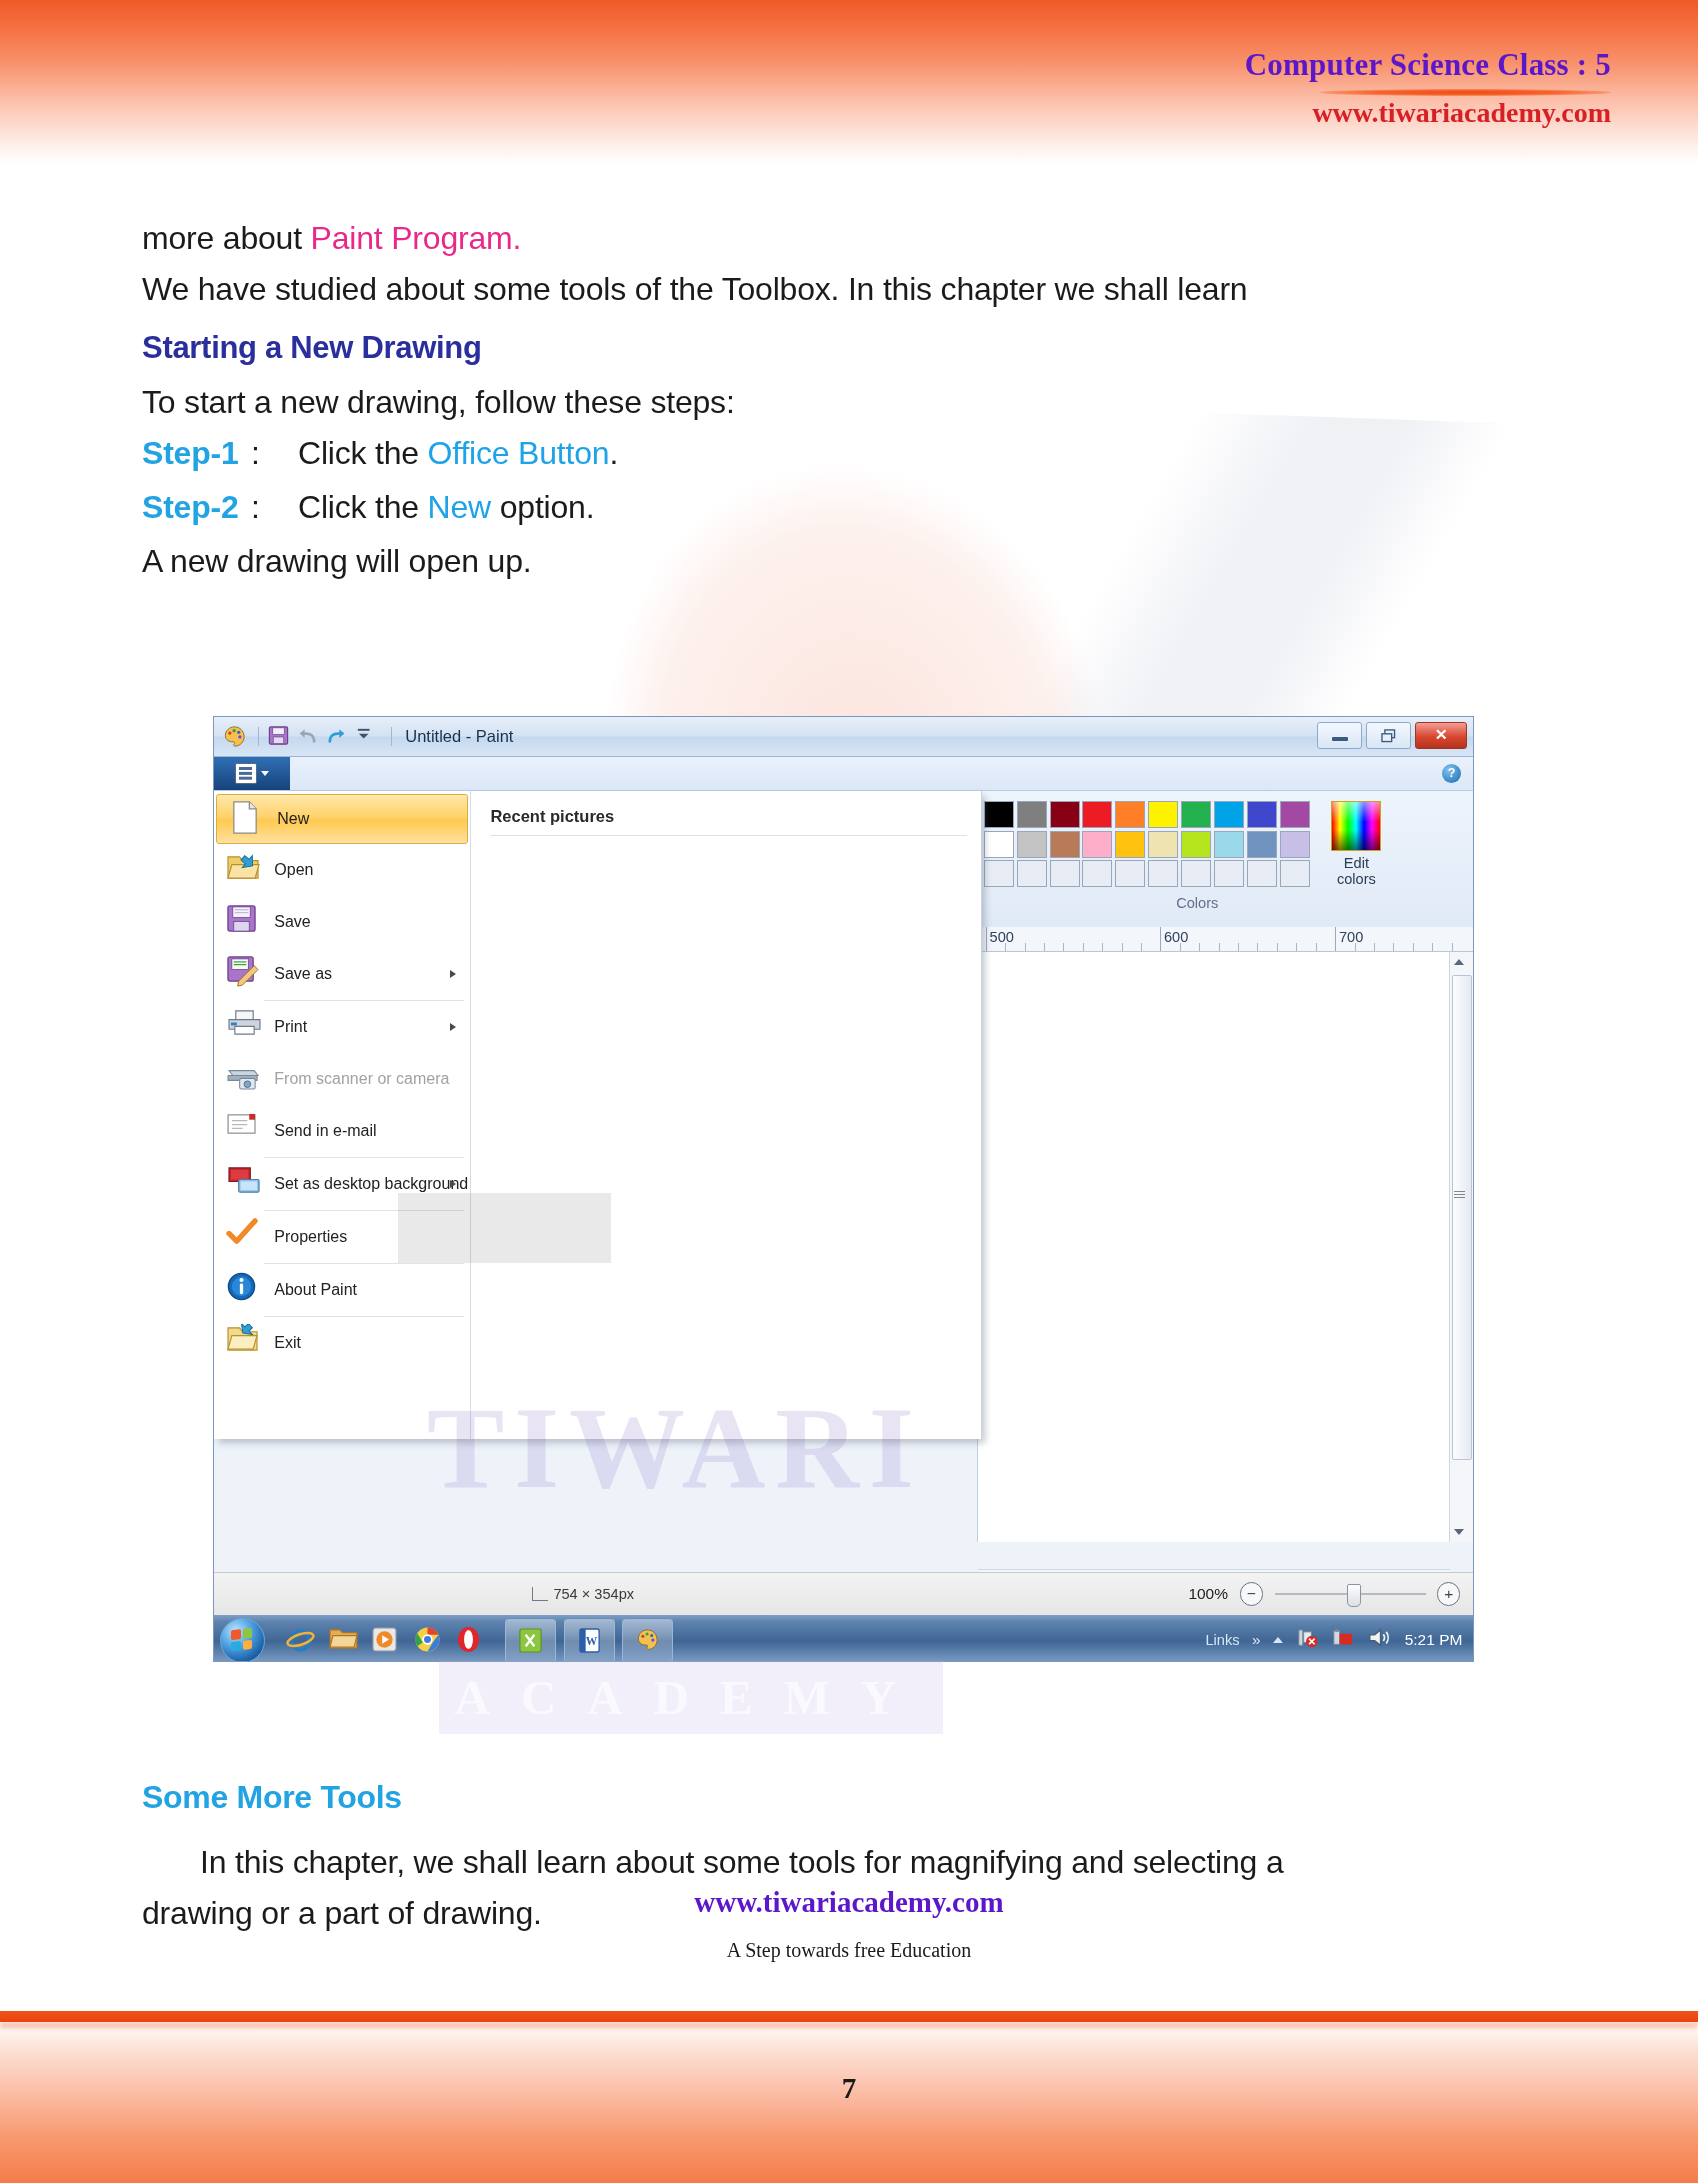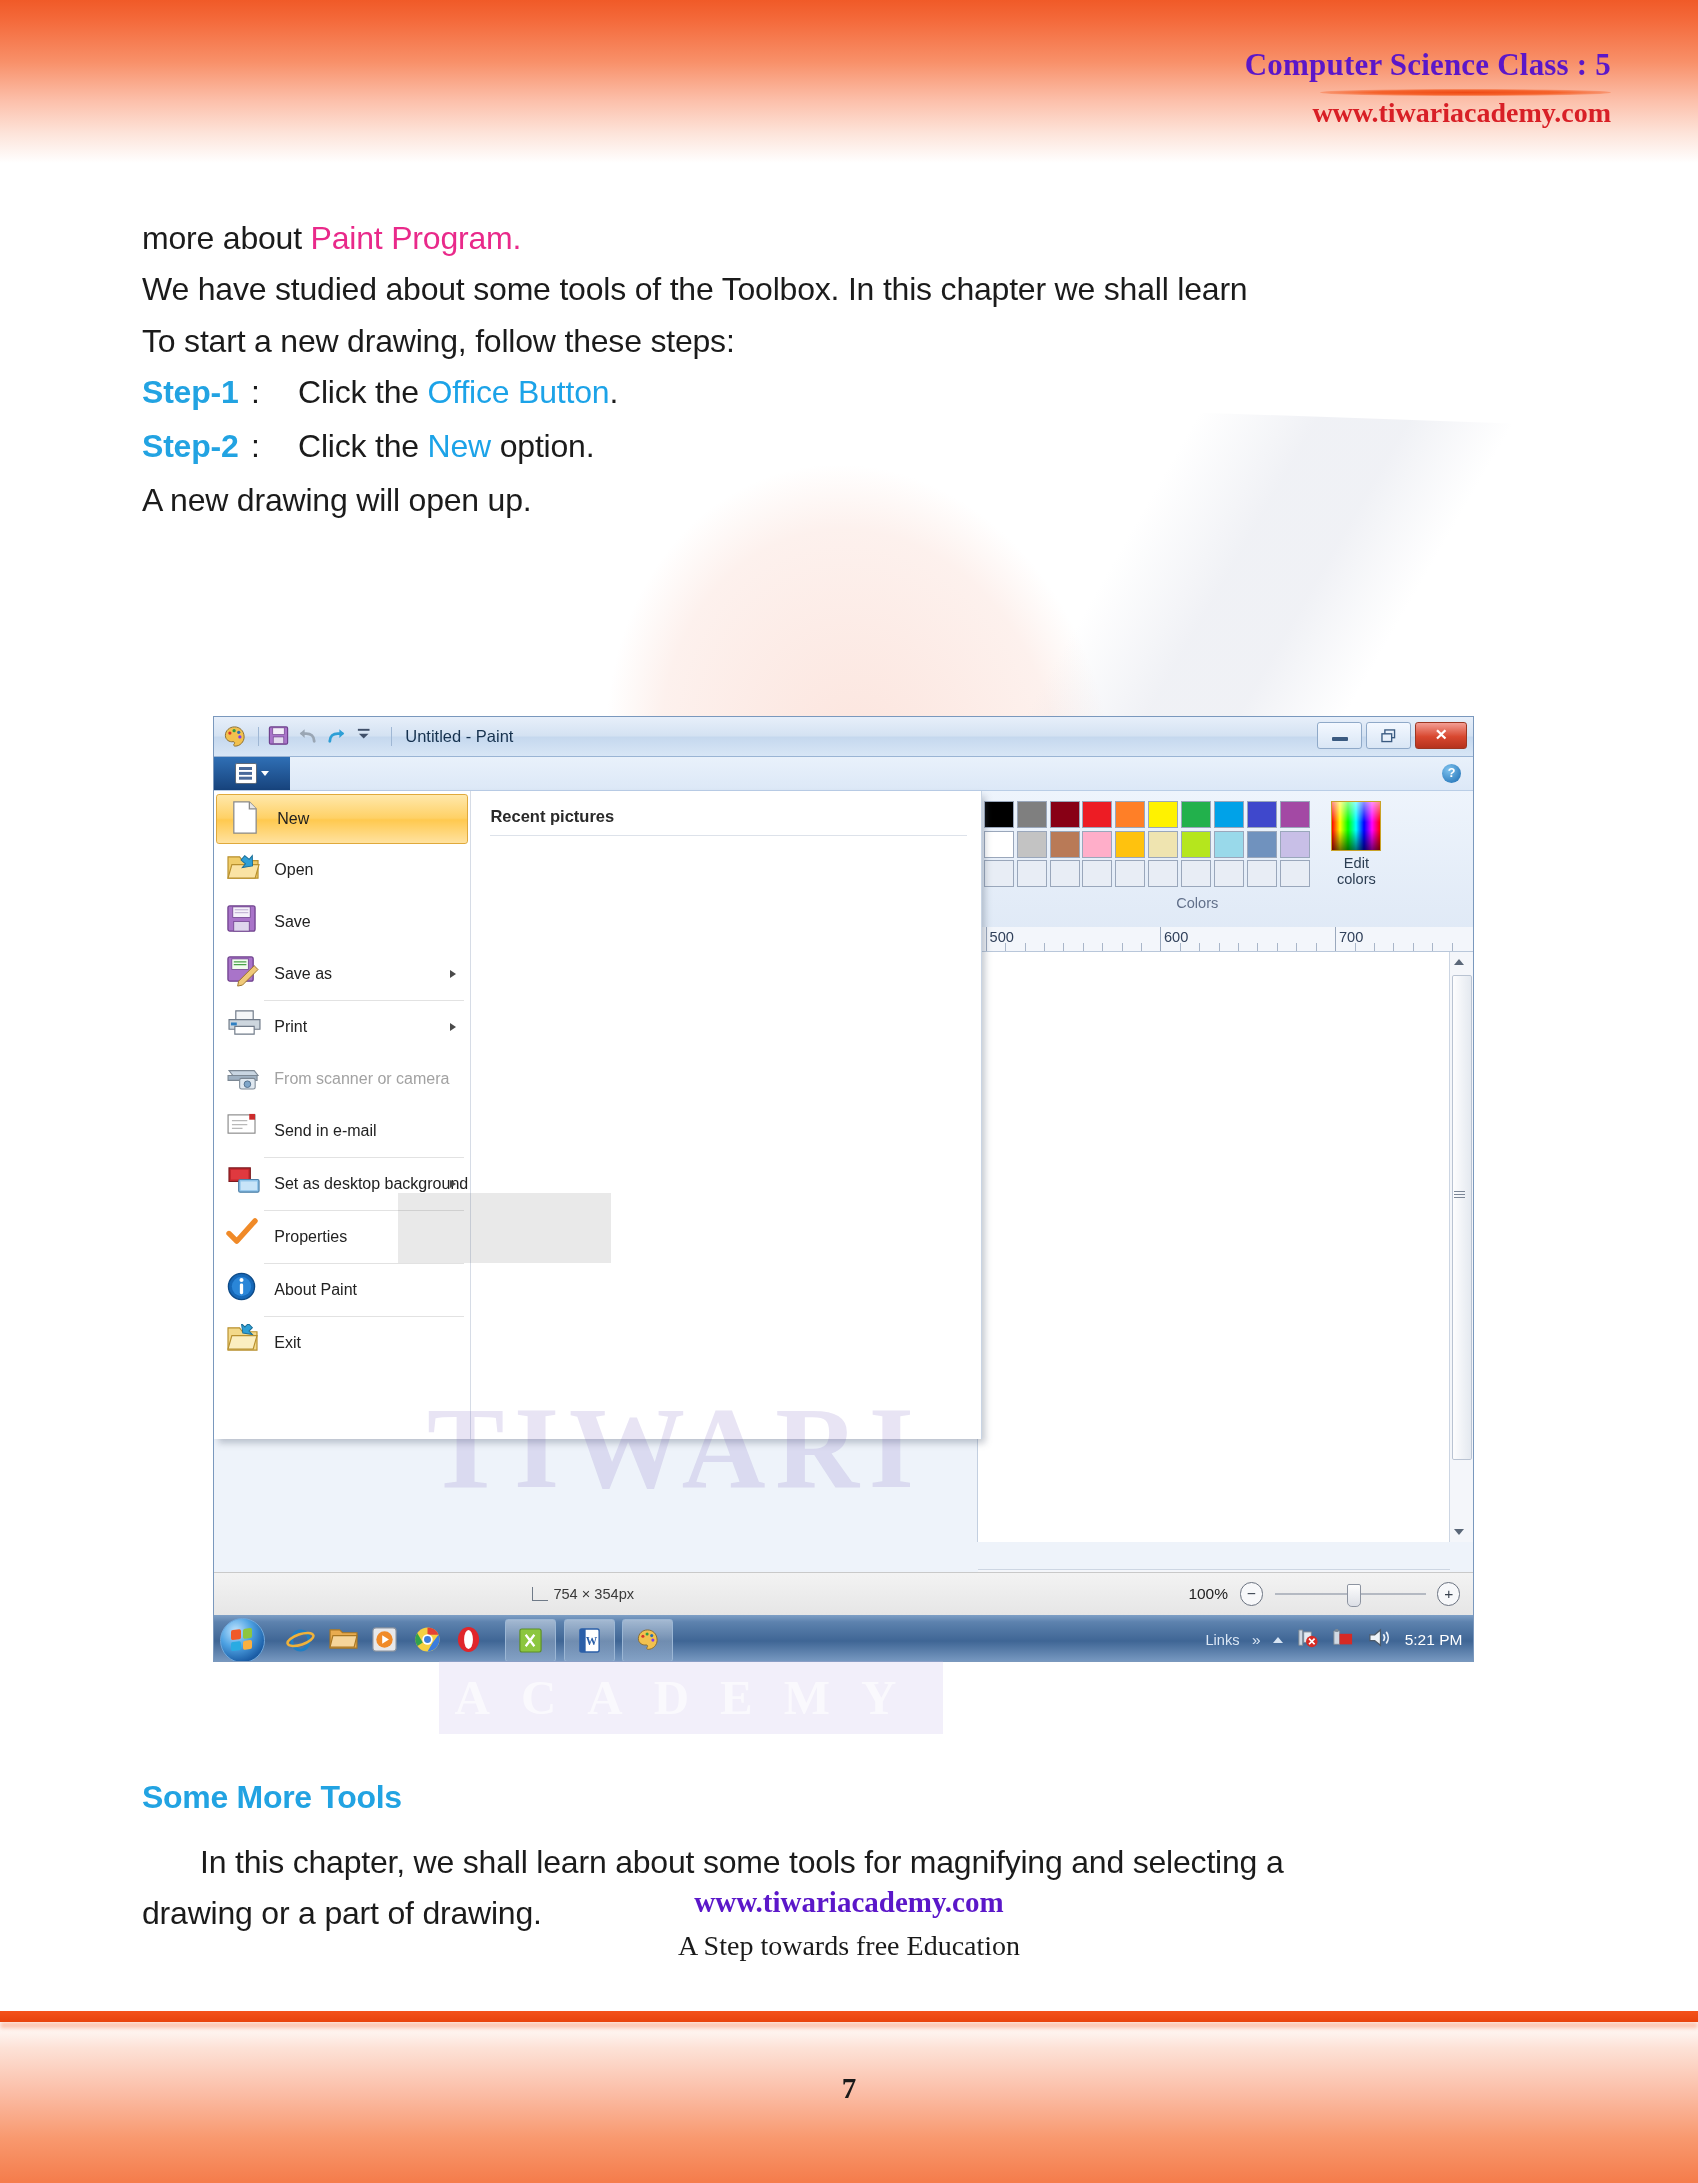--- a/index.html
+++ b/index.html
@@ -628,21 +628,21 @@
     font-family: "Liberation Serif", serif;
     font-weight: bold;
     font-size: 29px;
     color: #5b17c9;
   }
   .ftr-tag {
     position: absolute;
     left: 0; right: 0; bottom: 221px;
     text-align: center;
     font-family: "Liberation Serif", serif;
-    font-size: 28px;
+    font-size: 20px;
     color: #1a1a1a;
   }
   .pg-num {
     position: absolute;
     left: 0; right: 0; bottom: 78px;
     text-align: center;
     font-family: "Liberation Serif", serif;
     font-weight: bold;
     font-size: 29px;
     color: #1a1a1a;
@@ -659,20 +659,21 @@
 
   <div class="hdr-title">Computer Science Class : 5</div>
   <div class="hdr-div"></div>
   <div class="hdr-site">www.tiwariacademy.com</div>
 
   <div class="content">
 
     <p class="para"><span>more about </span><span class="t-pink">Paint Program.</span></p>
     <p class="para">We have studied about some tools of the Toolbox. In this chapter we shall learn</p>
 
+    <h2 class="h-navy">Starting a New Drawing</h2>
 
     <p class="para">To start a new drawing, follow these steps:</p>
 
     <div class="step-row">
       <span class="step-lbl">Step-1</span>
       <span class="step-colon">:</span>
       <span><span>Click the </span><span class="t-blue">Office Button</span><span>.</span></span>
     </div>
 
     <div class="step-row">

